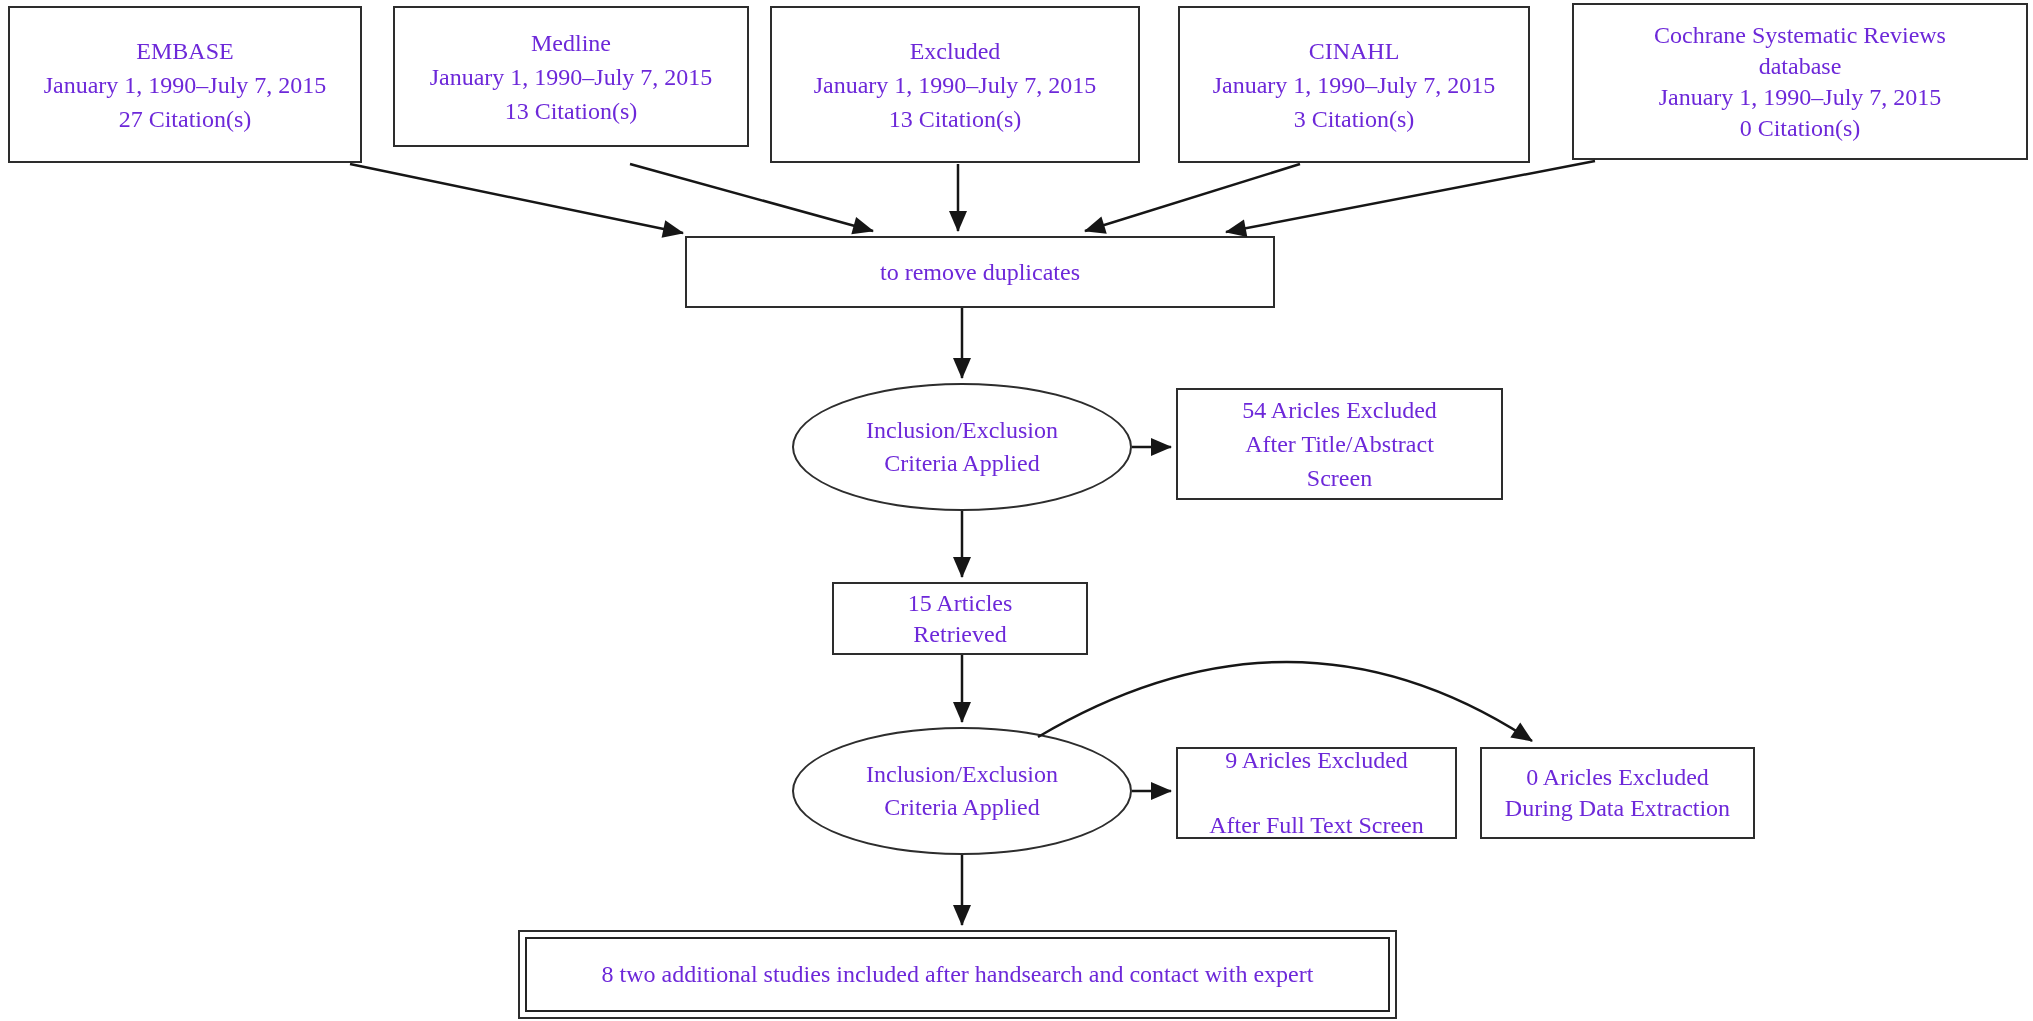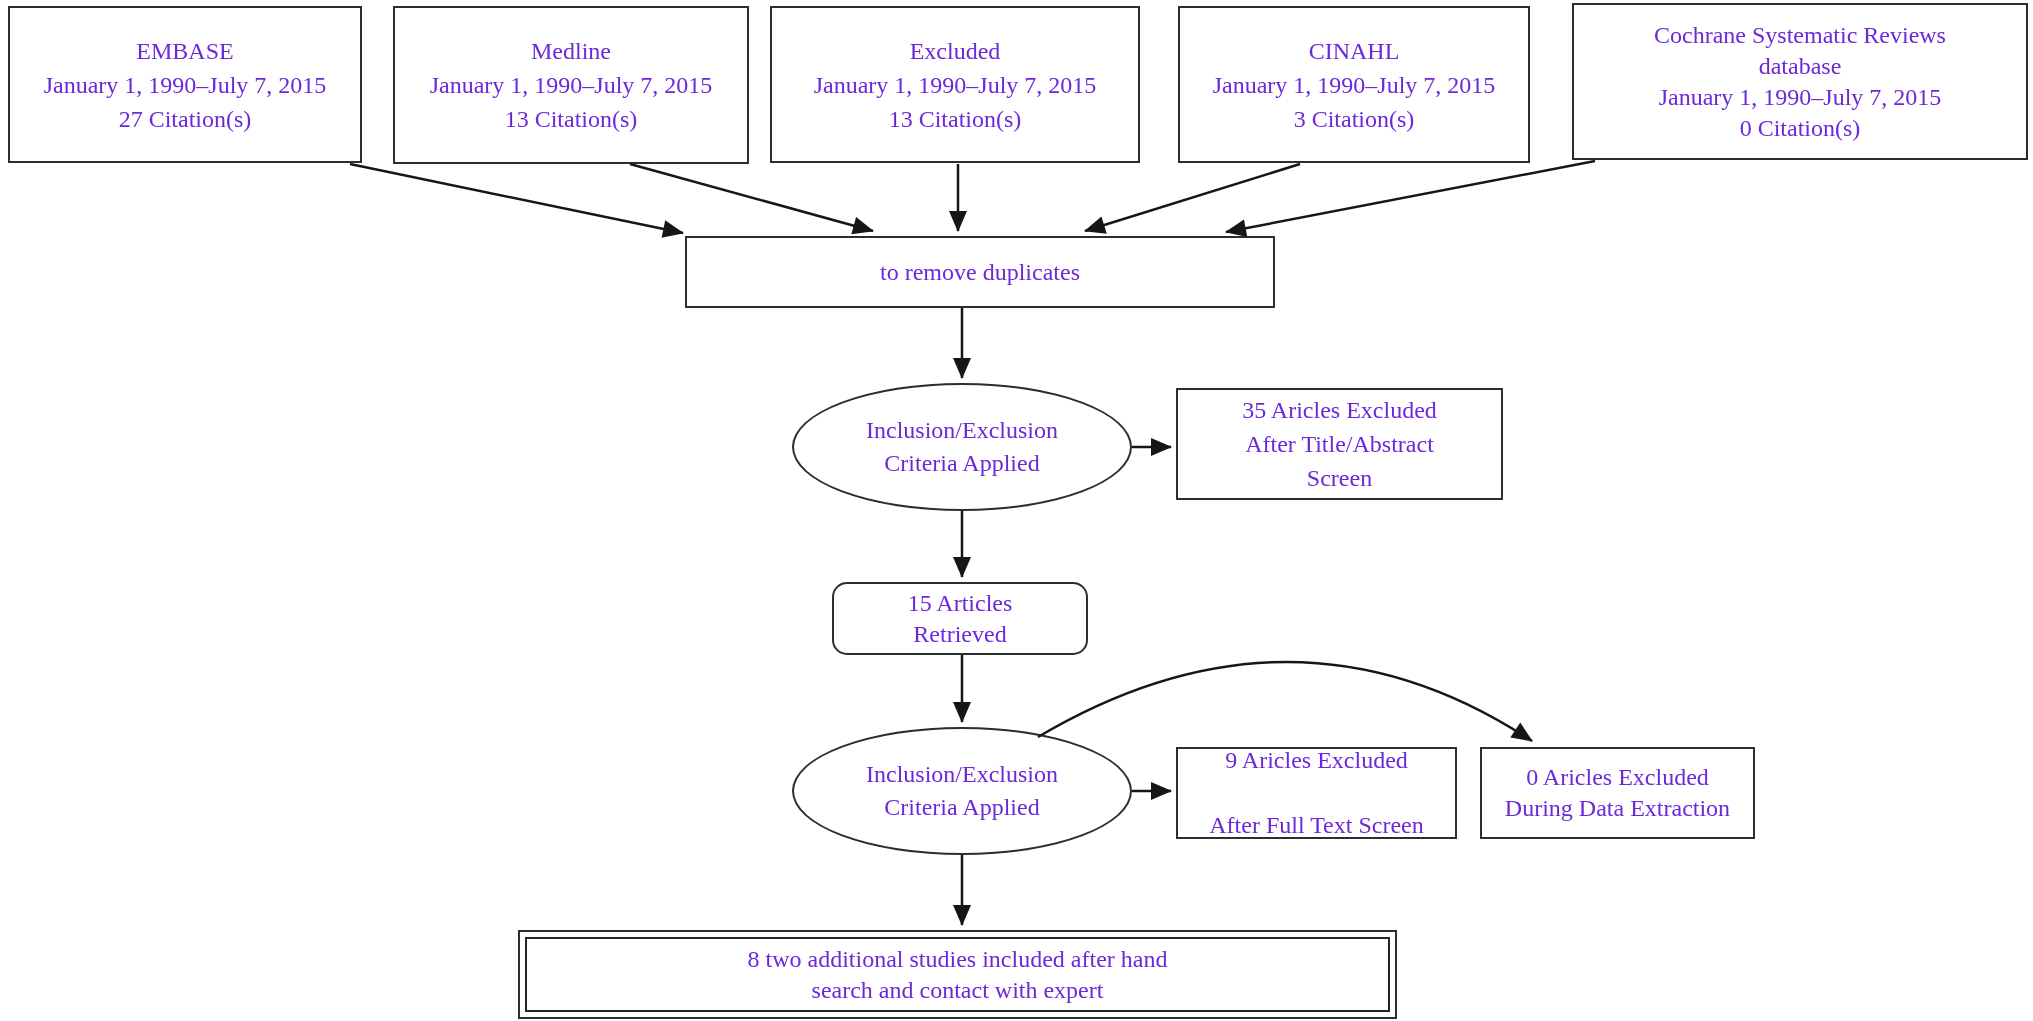--- a/index.html
+++ b/index.html
@@ -32,21 +32,21 @@
   .ellipse{
     border-radius:50%;
   }
   .dbl-outer{
     position:absolute;box-sizing:border-box;
     border:2px solid #2d2d2d;background:#ffffff;z-index:2;
   }
   .dbl-inner{
     position:absolute;left:5px;top:5px;right:5px;bottom:5px;
     box-sizing:border-box;border:2.5px solid #242424;
-    display:flex;flex-direction:column;justify-content:center;align-items:center;
+    display:flex;flex-direction:row;justify-content:center;align-items:center;
     text-align:center;font-size:24px;line-height:31px;
   }
 </style>
 </head>
 <body>
 
 <div class="stage">
 
   <svg class="arrows" viewBox="0 0 2033 1021">
     <defs>
@@ -69,21 +69,21 @@
       <path d="M1038,737 Q1295,585 1532,741" marker-end="url(#ah)"></path>
     </g>
   </svg>
 
   <div class="node" style="left:8px;top:6px;width:354px;height:157px;">
     <div class="ln">EMBASE</div>
     <div class="ln">January 1, 1990–July 7, 2015</div>
     <div class="ln">27 Citation(s)</div>
   </div>
 
-  <div class="node" style="left:393px;top:6px;width:356px;height:158px;">
+  <div class="node" style="left:393px;top:6px;width:356px;height:141px;">
     <div class="ln">Medline</div>
     <div class="ln">January 1, 1990–July 7, 2015</div>
     <div class="ln">13 Citation(s)</div>
   </div>
 
   <div class="node" style="left:770px;top:6px;width:370px;height:157px;">
     <div class="ln">Excluded</div>
     <div class="ln">January 1, 1990–July 7, 2015</div>
     <div class="ln">13 Citation(s)</div>
   </div>
@@ -104,26 +104,26 @@
   <div class="node lh31" style="left:685px;top:236px;width:590px;height:72px;">
     <div class="ln">to remove duplicates</div>
   </div>
 
   <div class="node ellipse lh33" style="left:792px;top:383px;width:340px;height:128px;">
     <div class="ln">Inclusion/Exclusion</div>
     <div class="ln">Criteria Applied</div>
   </div>
 
   <div class="node" style="left:1176px;top:388px;width:327px;height:112px;">
-    <div class="ln">35 Aricles Excluded</div>
+    <div class="ln">54 Aricles Excluded</div>
     <div class="ln">After Title/Abstract</div>
     <div class="ln">Screen</div>
   </div>
 
-  <div class="node lh31" style="left:832px;top:582px;width:256px;height:73px;border-radius:15px;">
+  <div class="node lh31" style="left:832px;top:582px;width:256px;height:73px;">
     <div class="ln">15 Articles</div>
     <div class="ln">Retrieved</div>
   </div>
 
   <div class="node ellipse lh33" style="left:792px;top:727px;width:340px;height:128px;">
     <div class="ln">Inclusion/Exclusion</div>
     <div class="ln">Criteria Applied</div>
   </div>
 
   <div class="node lh31" style="left:1176px;top:747px;width:281px;height:92px;gap:34px;">

